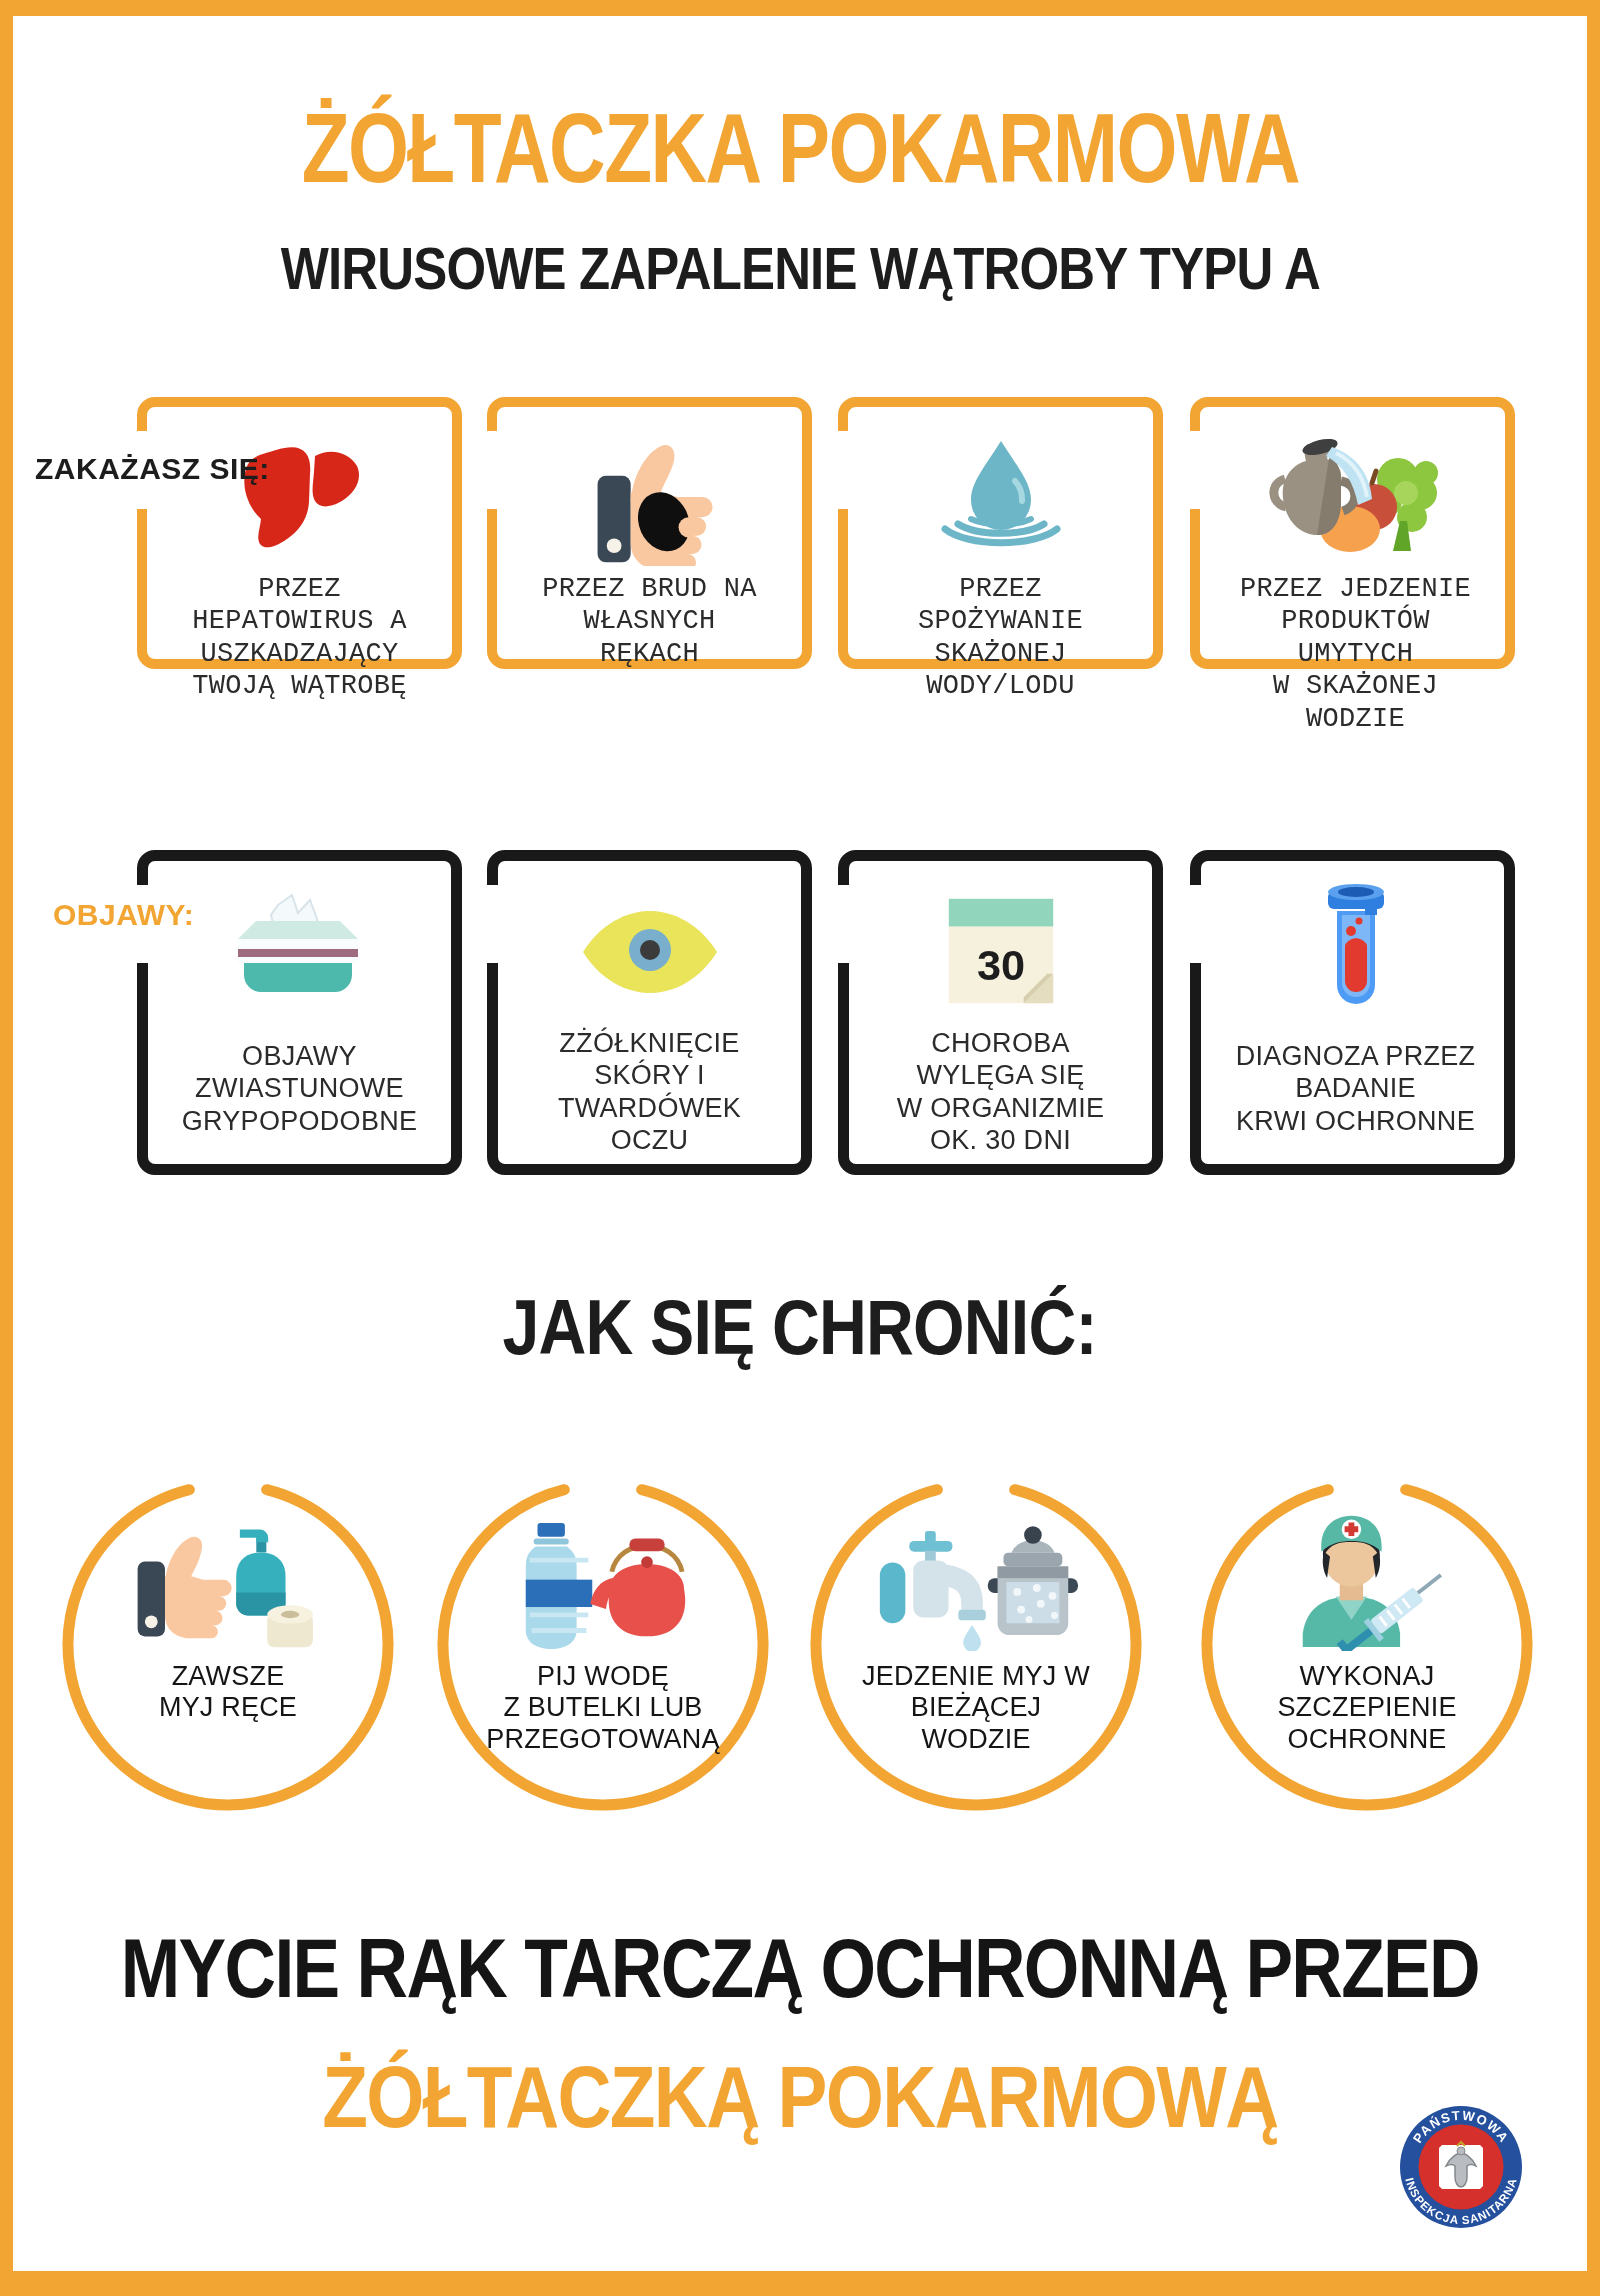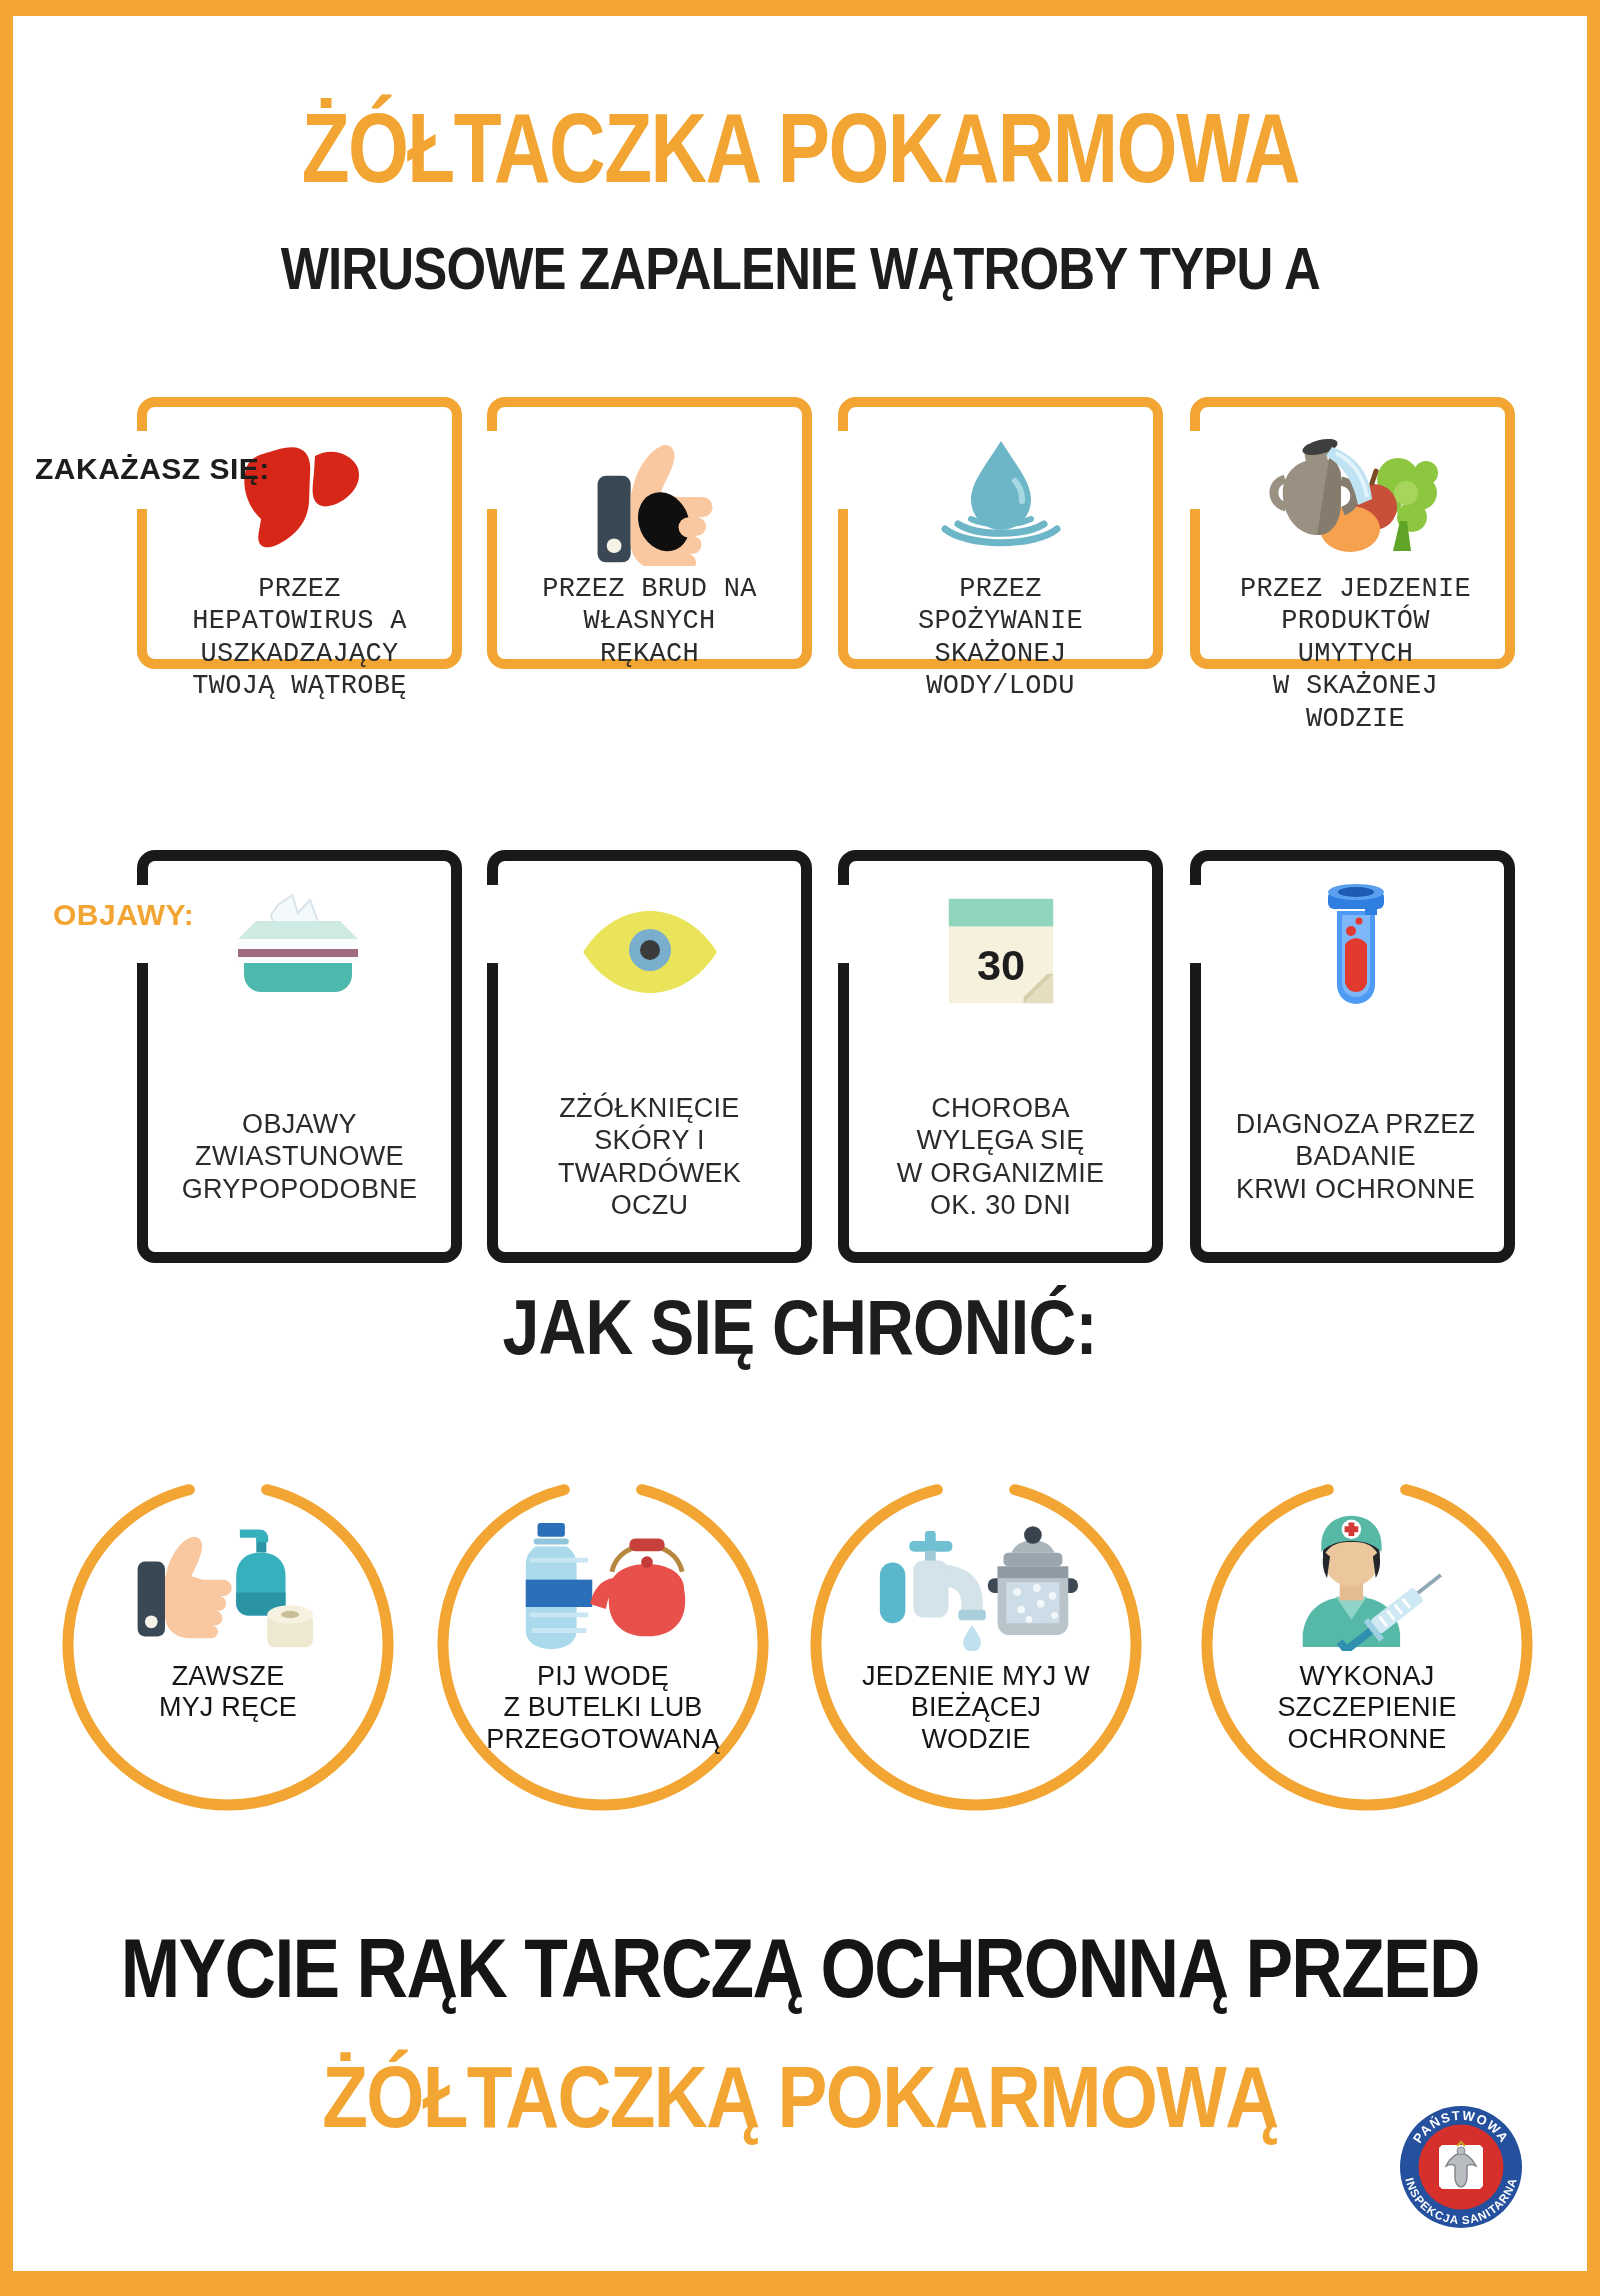--- a/index.html
+++ b/index.html
@@ -23,21 +23,21 @@
   .title>span{font-size:98px;color:var(--orange);transform:scaleX(.80);letter-spacing:-2px;}
   .subtitle{top:234px;}
   .subtitle>span{font-size:60px;color:var(--ink);transform:scaleX(.85);letter-spacing:-1px;}
 
   .ibox{
     position:absolute;width:325px;background:#fff;box-sizing:border-box;
     border:10px solid var(--orange);border-radius:18px;
     display:flex;flex-direction:column;align-items:center;
   }
   .row1{top:397px;height:272px;font-family:Liberation Mono, monospace;}
-  .row2{top:850px;height:413px;border-color:#191919;border-width:11px;gap:48px;}
+  .row2{top:850px;height:325px;border-color:#191919;border-width:11px;}
   .colA{left:137px;} .colB{left:487px;} .colC{left:838px;} .colD{left:1190px;padding-left:6px;}
   .notch{position:absolute;left:-11px;top:24px;width:11px;height:78px;background:#fff;}
   .icn{flex:0 0 152px;display:flex;align-items:center;justify-content:center;padding-top:14px;}
   .btxt{
     flex:1;display:flex;align-items:center;justify-content:center;text-align:center;
     white-space:pre-line;font-size:27px;line-height:1.2;color:#2b2b2b;
     letter-spacing:.3px;padding:0 4px 14px;
   }
 
   .slabel{position:absolute;font-weight:bold;font-size:30px;letter-spacing:.5px;z-index:6;margin-left:9px;}

